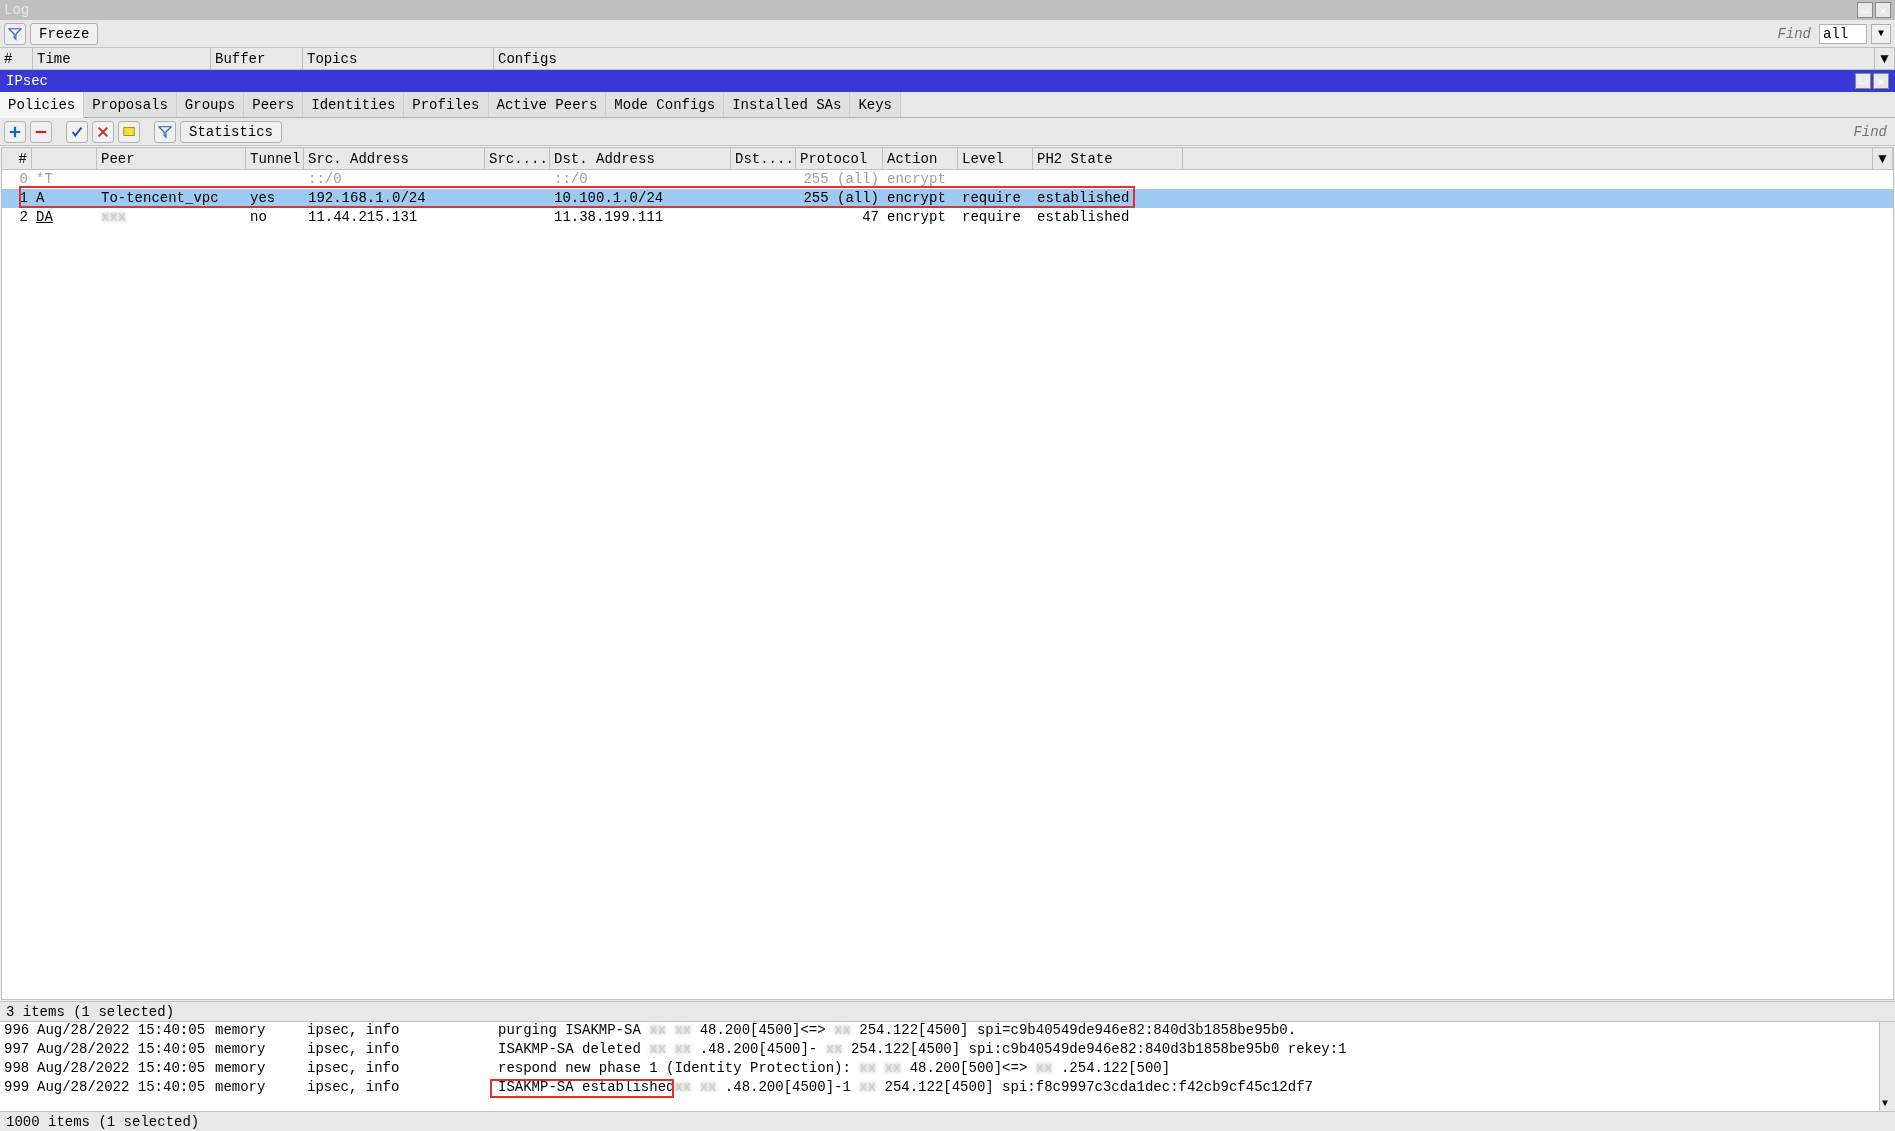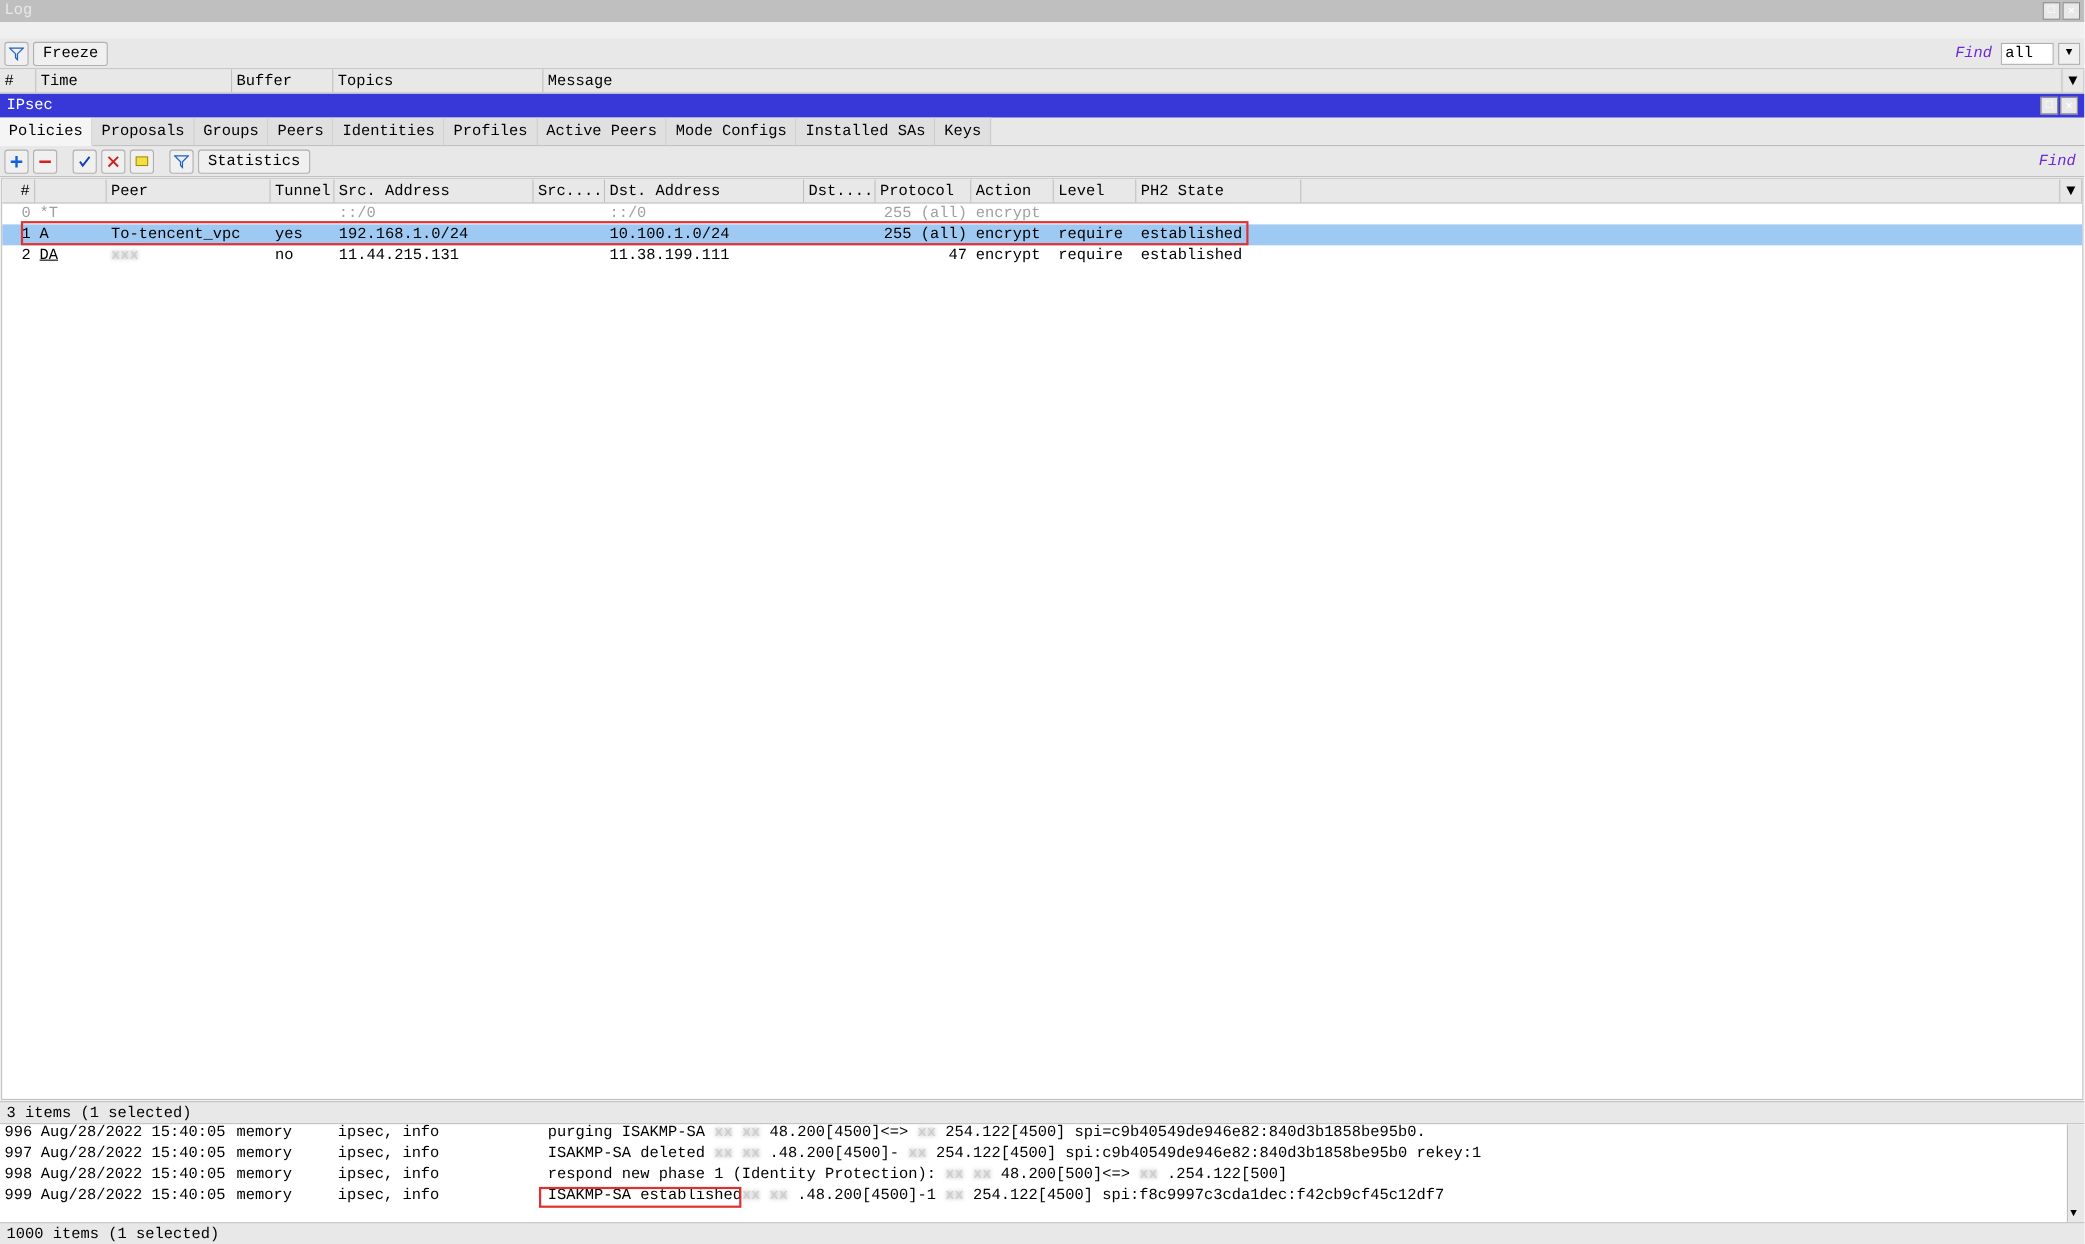--- a/index.html
+++ b/index.html
@@ -36,21 +36,20 @@
     }
     .toolbar-row {
       background: #e8e8e8;
       border-bottom: 1px solid #c0c0c0;
       height: 28px;
       display: flex;
       align-items: center;
       padding: 4px 4px;
       gap: 4px;
       position: relative;
-      margin-top: 15px;
     }
     .toolbar-btn {
       background: #f0f0f0;
       border: 1px solid #b0b0b0;
       border-radius: 3px;
       padding: 2px 8px;
       height: 22px;
       display: flex;
       align-items: center;
       font-family: inherit;
@@ -59,21 +58,21 @@
     .icon-btn {
       width: 22px; height: 22px;
       border: 1px solid #b0b0b0;
       border-radius: 3px;
       background: #f0f0f0;
       display: flex;
       align-items: center; justify-content: center;
     }
     .find-label {
       font-style: italic;
-      color: #6d28d9;
+      color: #737373;
       margin-left: auto;
       padding: 0 4px;
     }
     .find-input {
       width: 48px;
       border: 1px solid #b0b0b0;
       background: #fff;
       height: 20px;
       font-family: inherit;
       font-size: 14px;
@@ -222,21 +221,21 @@
     <span class="find-label">Find</span>
     <input class="find-input" value="all" style="">
     <div class="dropdown-btn">▼</div>
   </div>
 
   <div class="header-cols" style="position:relative;">
     <div class="hcol" style="width:33px;text-align:right;">#</div>
     <div class="hcol" style="width:178px;">Time</div>
     <div class="hcol" style="width:92px;">Buffer</div>
     <div class="hcol" style="width:191px;">Topics</div>
-    <div class="hcol" style="flex:1;">Message</div>
+    <div class="hcol" style="flex:1;">Configs</div>
     <div class="hcol" style="width:20px;justify-content:center;">▼</div>
   </div>
 
   <div class="sub-window-title">
     <span>IPsec</span>
     <div class="win-controls">
       <div class="win-btn">□</div>
       <div class="win-btn">✕</div>
     </div>
   </div>

